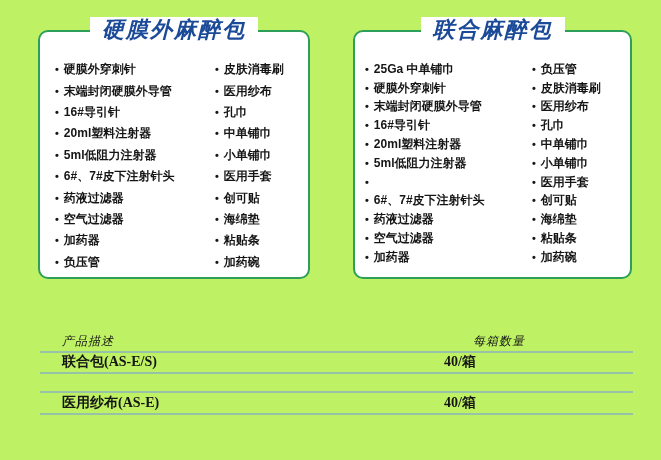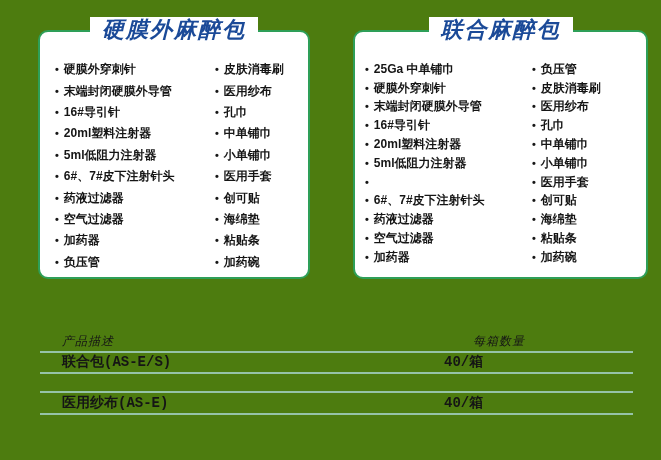--- a/index.html
+++ b/index.html
@@ -3,26 +3,26 @@
 <meta charset="utf-8">
 <style>
   :root{
     --green:#2e9f58;
     --line:#96c3a8;
     --blue:#1b4a98;
     --ink:#151515;
   }
   html,body{margin:0;padding:0;background:#ffffff;}
   body{font-family:"Liberation Sans","DejaVu Sans",sans-serif;}
-  .page{position:relative;width:661px;height:460px;background:#4d7c0f;overflow:hidden;}
+  .page{position:relative;width:661px;height:460px;background:#bef264;overflow:hidden;}
 
   
   .kit{position:absolute;top:30px;height:245px;border:2px solid var(--green);border-radius:10px;background:#fff;}
   .kit1{left:38px;width:268px;}
-  .kit2{left:353px;width:275px;padding-left:16px;}
+  .kit2{left:353px;width:275px;}
   .kit-title{
     position:absolute;top:-15px;left:50%;transform:translateX(-50%);
     margin:0;padding:0 12px;background:#ffffff;white-space:nowrap;
     font-size:22px;line-height:26px;font-weight:bold;font-style:italic;
     letter-spacing:2px;color:var(--blue);
   }
   .col{list-style:none;margin:0;padding:0;position:absolute;}
   .kit1 .col{top:27px;}
   .kit2 .col{top:28px;}
   .kit1 .col-left{left:15px;}
@@ -34,21 +34,21 @@
   .kit1 .item{height:21.4px;}
   .kit2 .item{height:18.8px;}
   .bullet{margin-right:5px;font-size:11px;line-height:1;}
 
   
   .ptable{position:absolute;left:40px;top:334px;width:593px;color:var(--ink);}
   .t-header{position:relative;height:17px;border-bottom:2px solid var(--line);
             font-size:12px;font-weight:normal;font-style:italic;letter-spacing:1px;}
   .t-row{position:relative;height:19px;border-bottom:2px solid var(--line);
          font-size:14px;font-weight:bold;
-         font-family:Liberation Mono, monospace;}
+         font-family:Liberation Serif, serif;}
   .t-row.r2{height:20px;}
   .t-gap{height:17px;border-bottom:2px solid var(--line);}
   .cell-product{position:absolute;left:22px;bottom:1px;white-space:nowrap;}
   .cell-qty{position:absolute;left:404px;bottom:1px;white-space:nowrap;}
   .t-header .cell-qty{left:407px;margin-left:26px;}
 </style>
 </head>
 <body>
 
 <div class="page">

